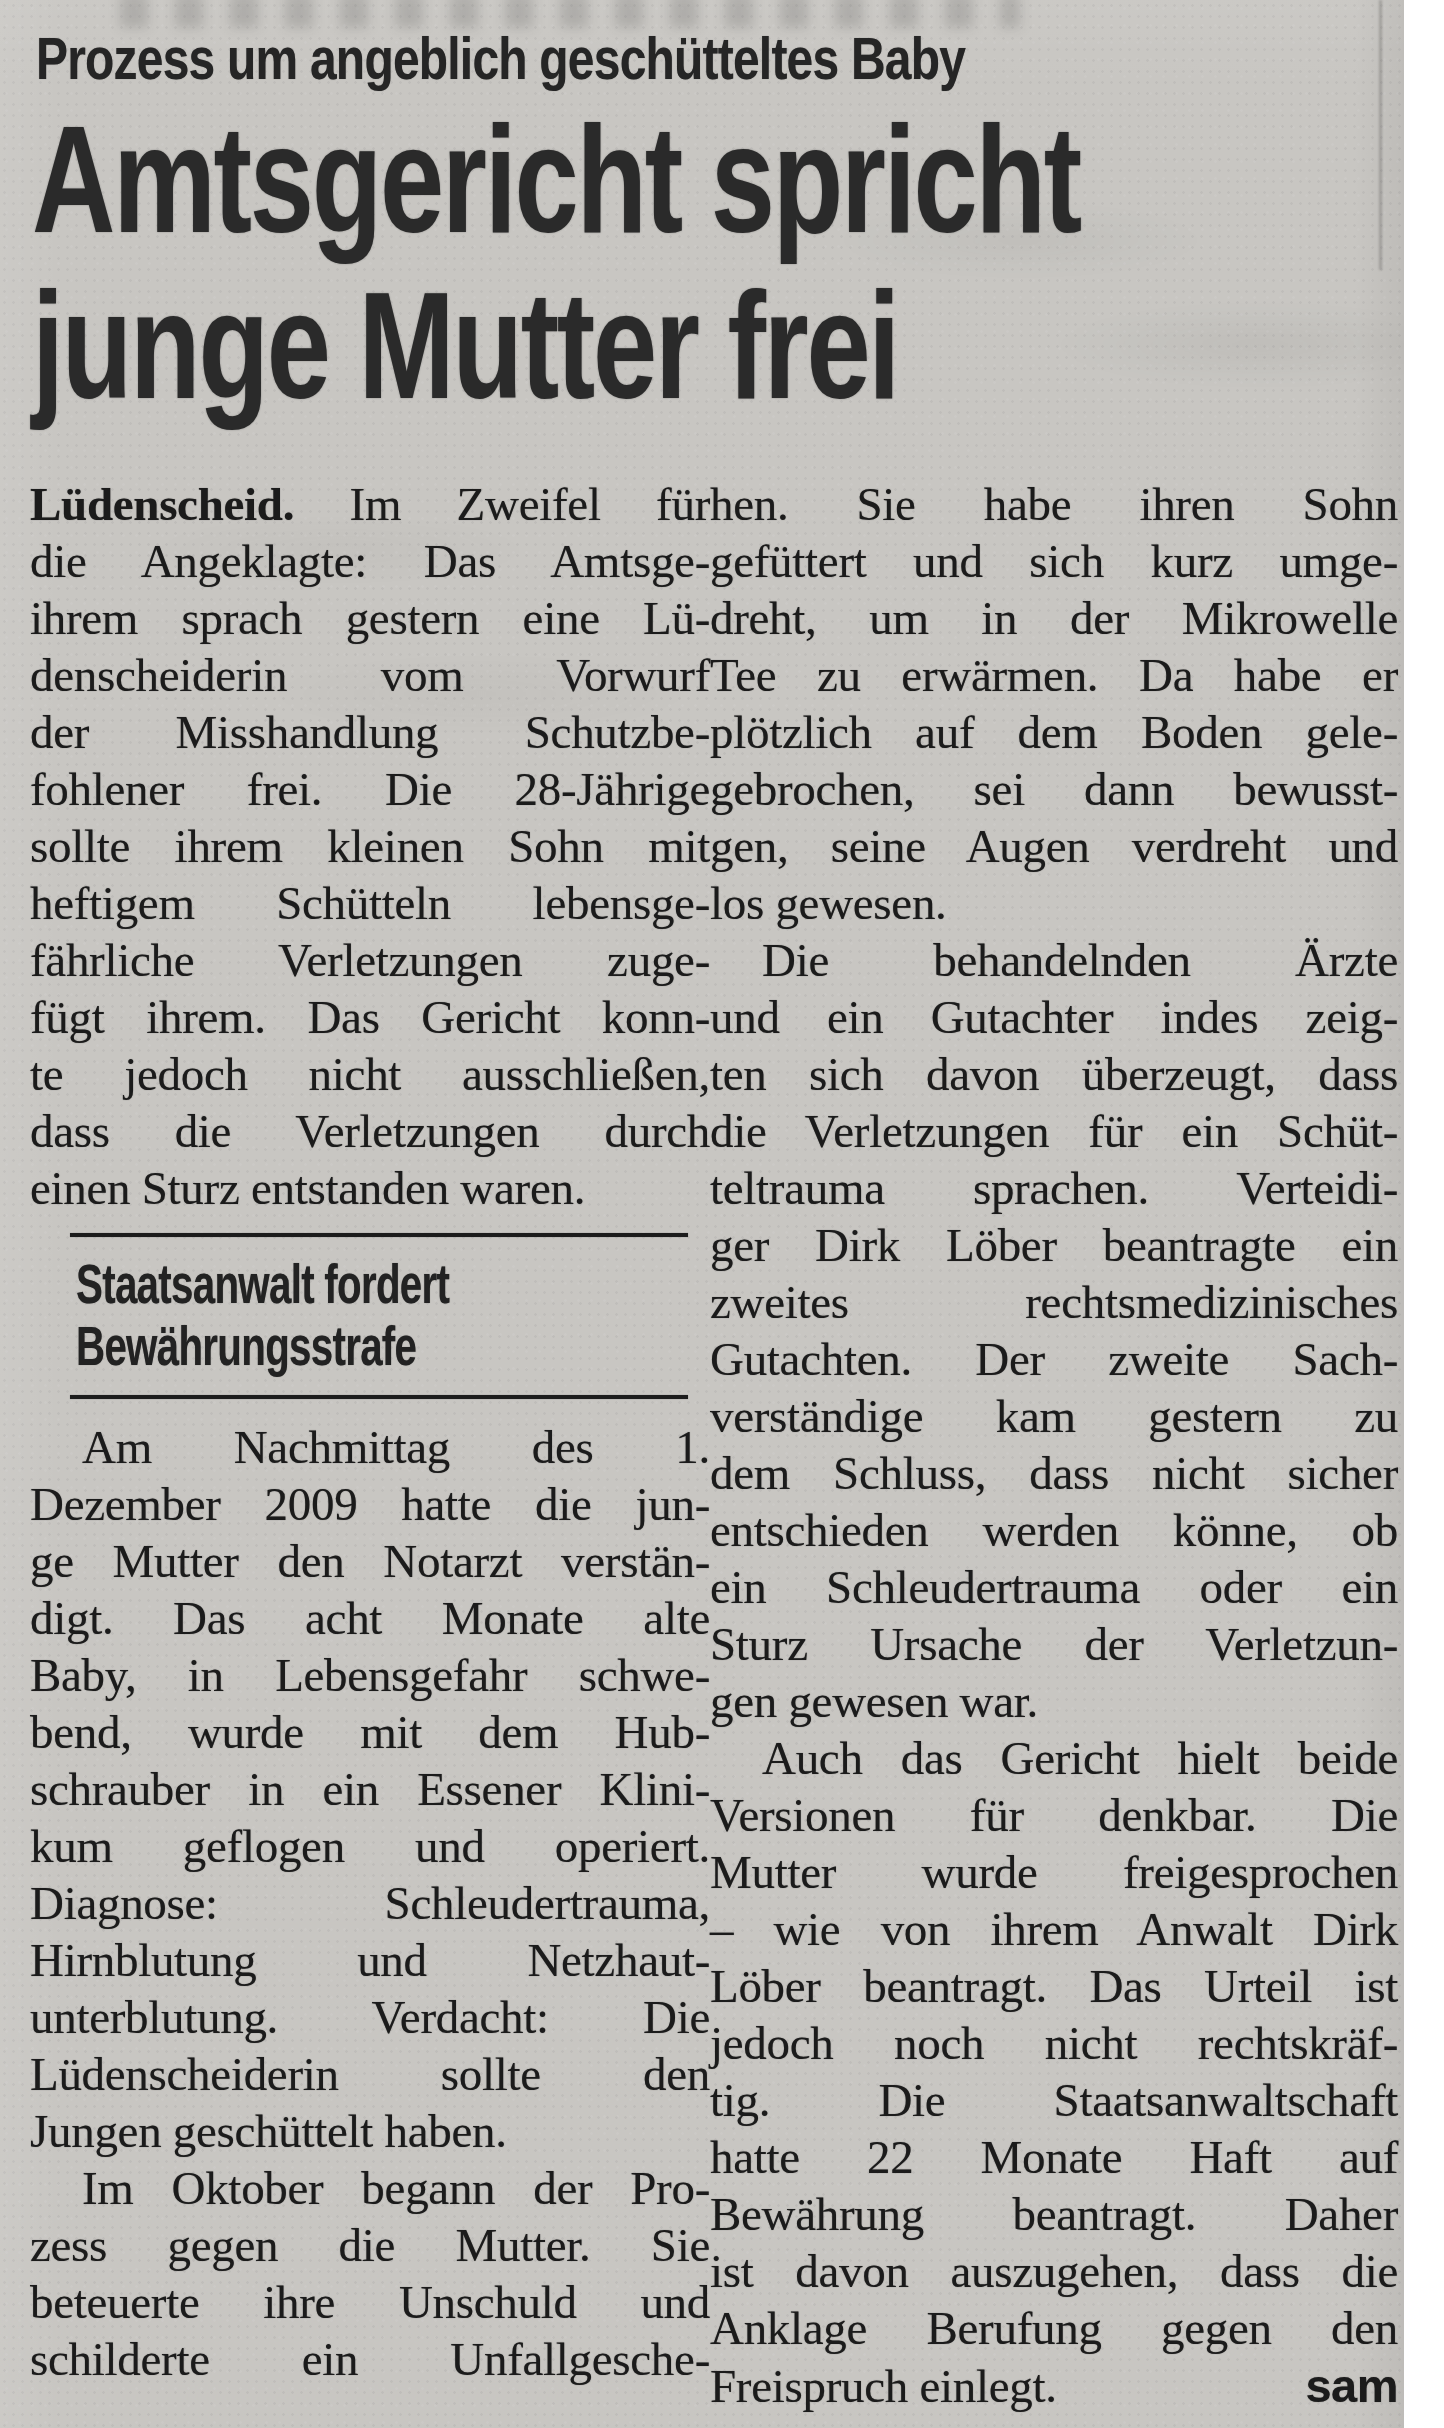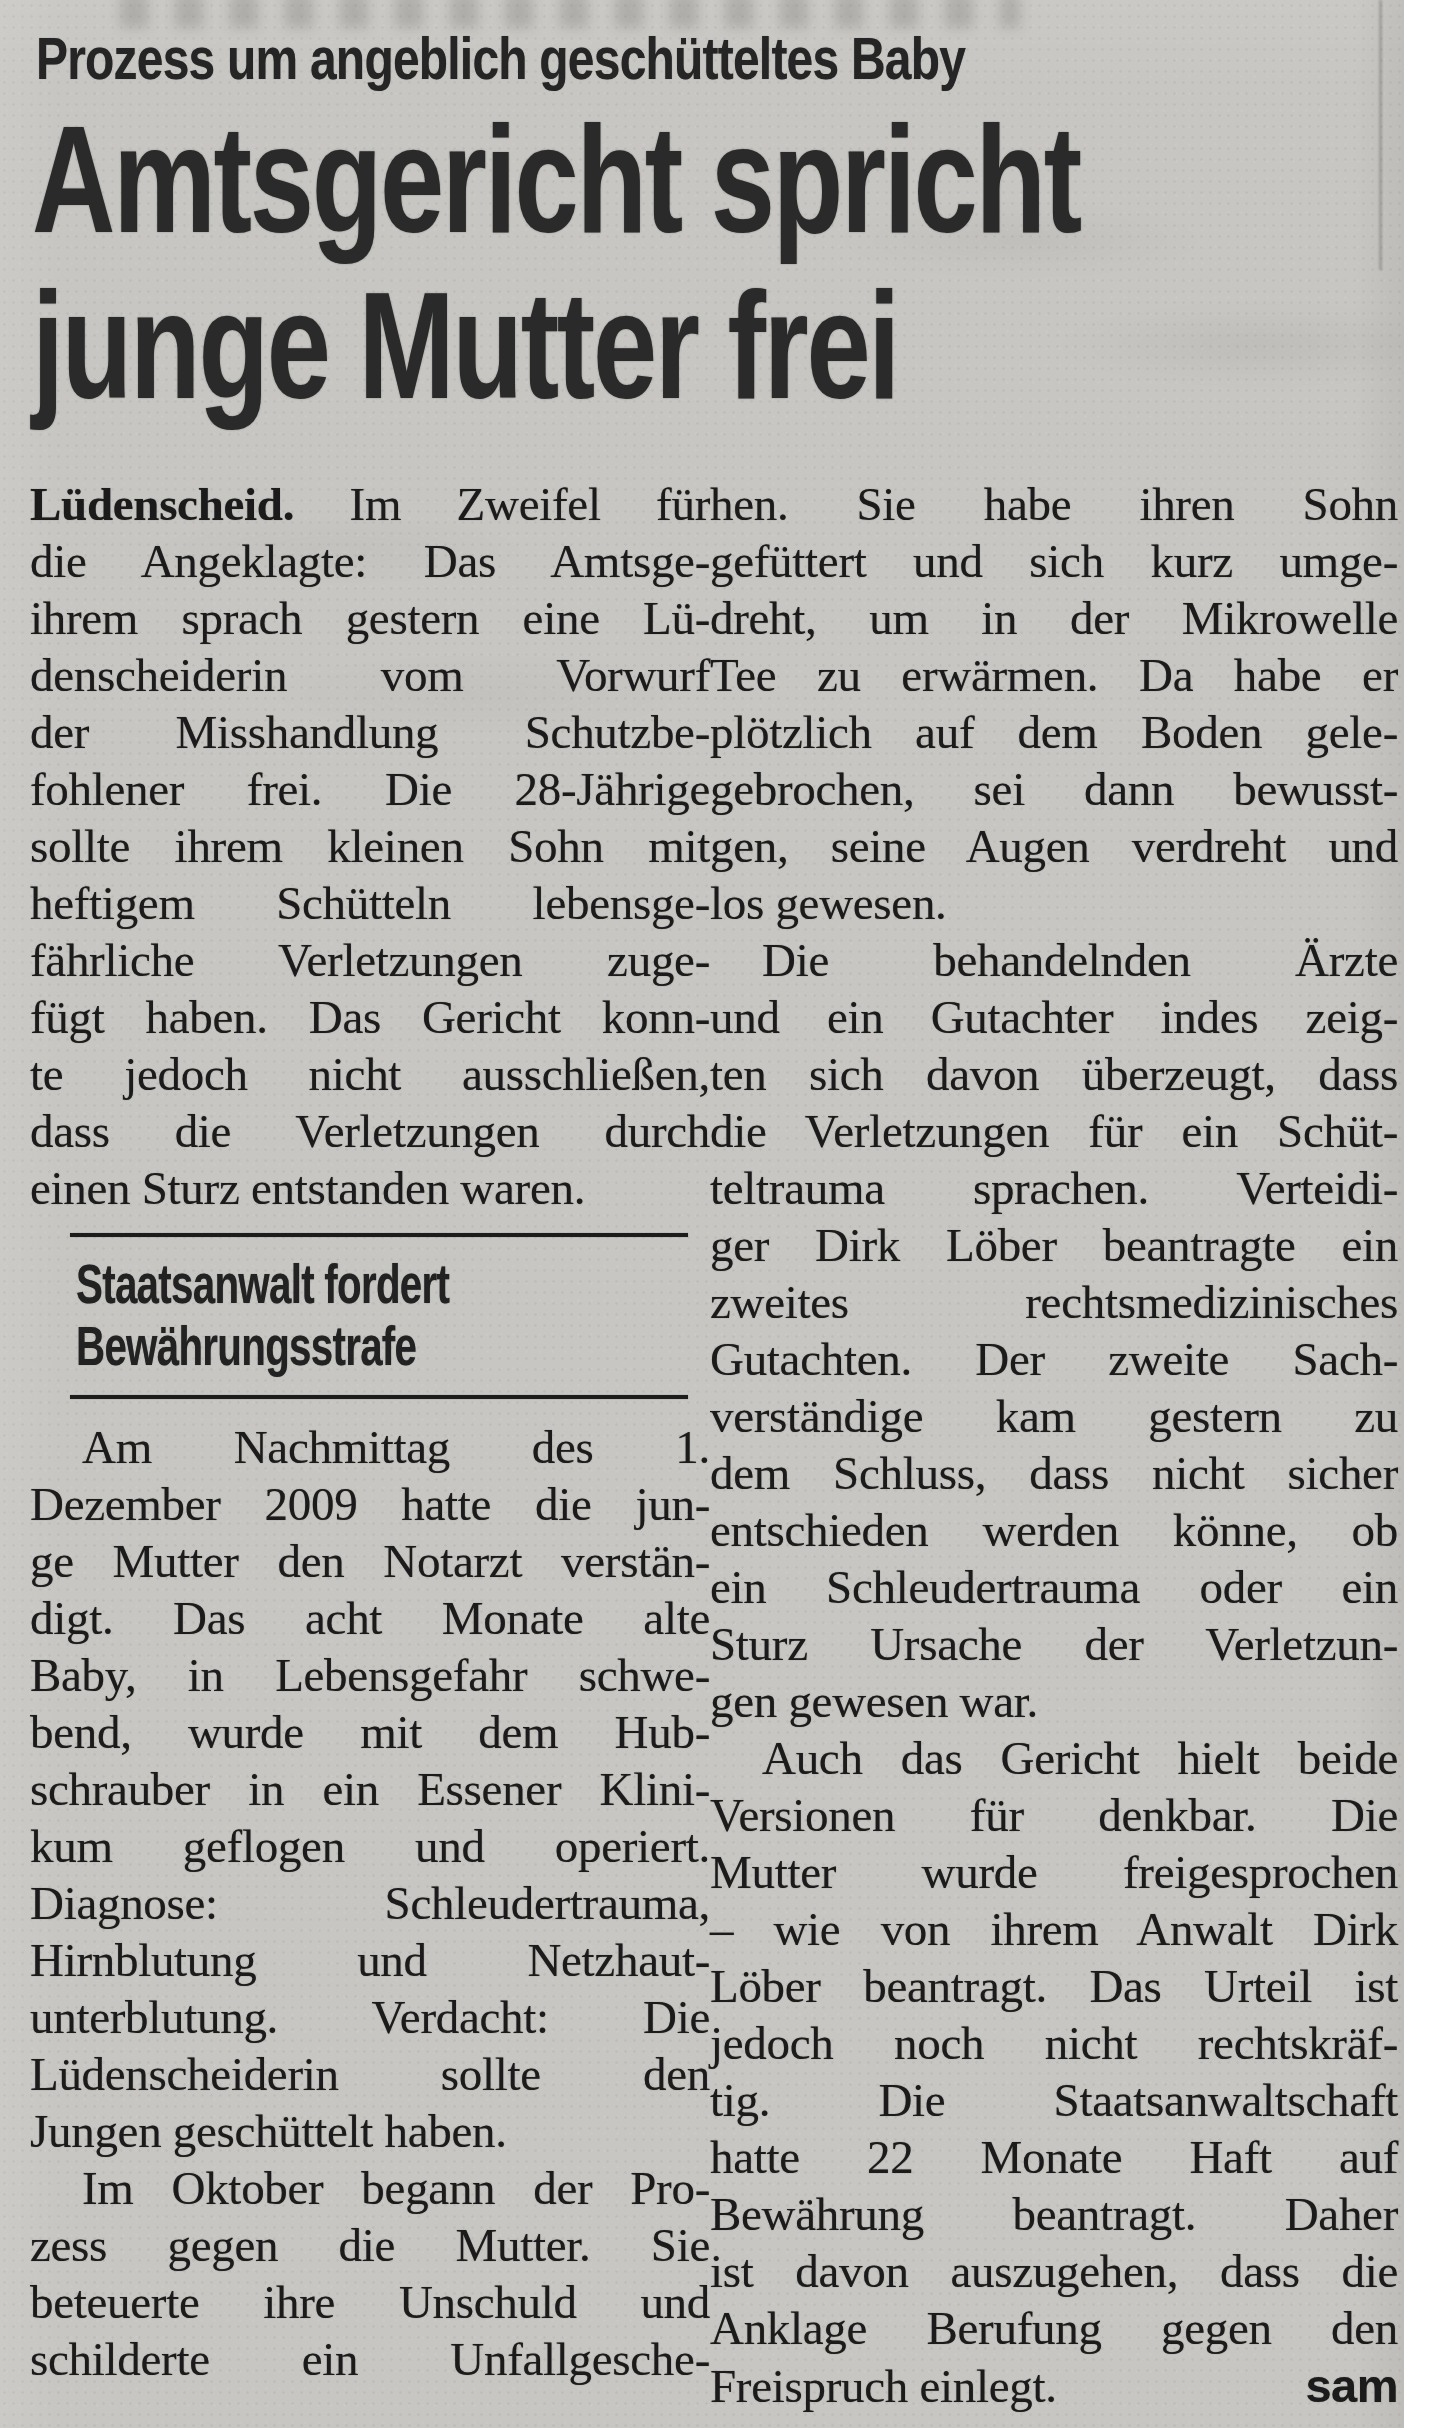--- a/index.html
+++ b/index.html
@@ -127,21 +127,21 @@
         </div>
         <div>
             <div class="line">die Angeklagte: Das Amtsge-</div>
             <div class="line">ihrem sprach gestern eine Lü-</div>
             <div class="line">denscheiderin vom Vorwurf</div>
             <div class="line">der Misshandlung Schutzbe-</div>
             <div class="line">fohlener frei. Die 28-Jährige</div>
             <div class="line">sollte ihrem kleinen Sohn mit</div>
             <div class="line">heftigem Schütteln lebensge-</div>
             <div class="line">fährliche Verletzungen zuge-</div>
-            <div class="line">fügt haben. Das Gericht konn-</div>
+            <div class="line">fügt ihrem. Das Gericht konn-</div>
             <div class="line">te jedoch nicht ausschließen,</div>
             <div class="line">dass die Verletzungen durch</div>
             <div class="line pl">einen Sturz entstanden waren.</div>
           </div>
       </div>
 
       <div class="subhead-block">
         <div class="rule top"></div>
         <div class="subhead">
           <div class="sh-line">

